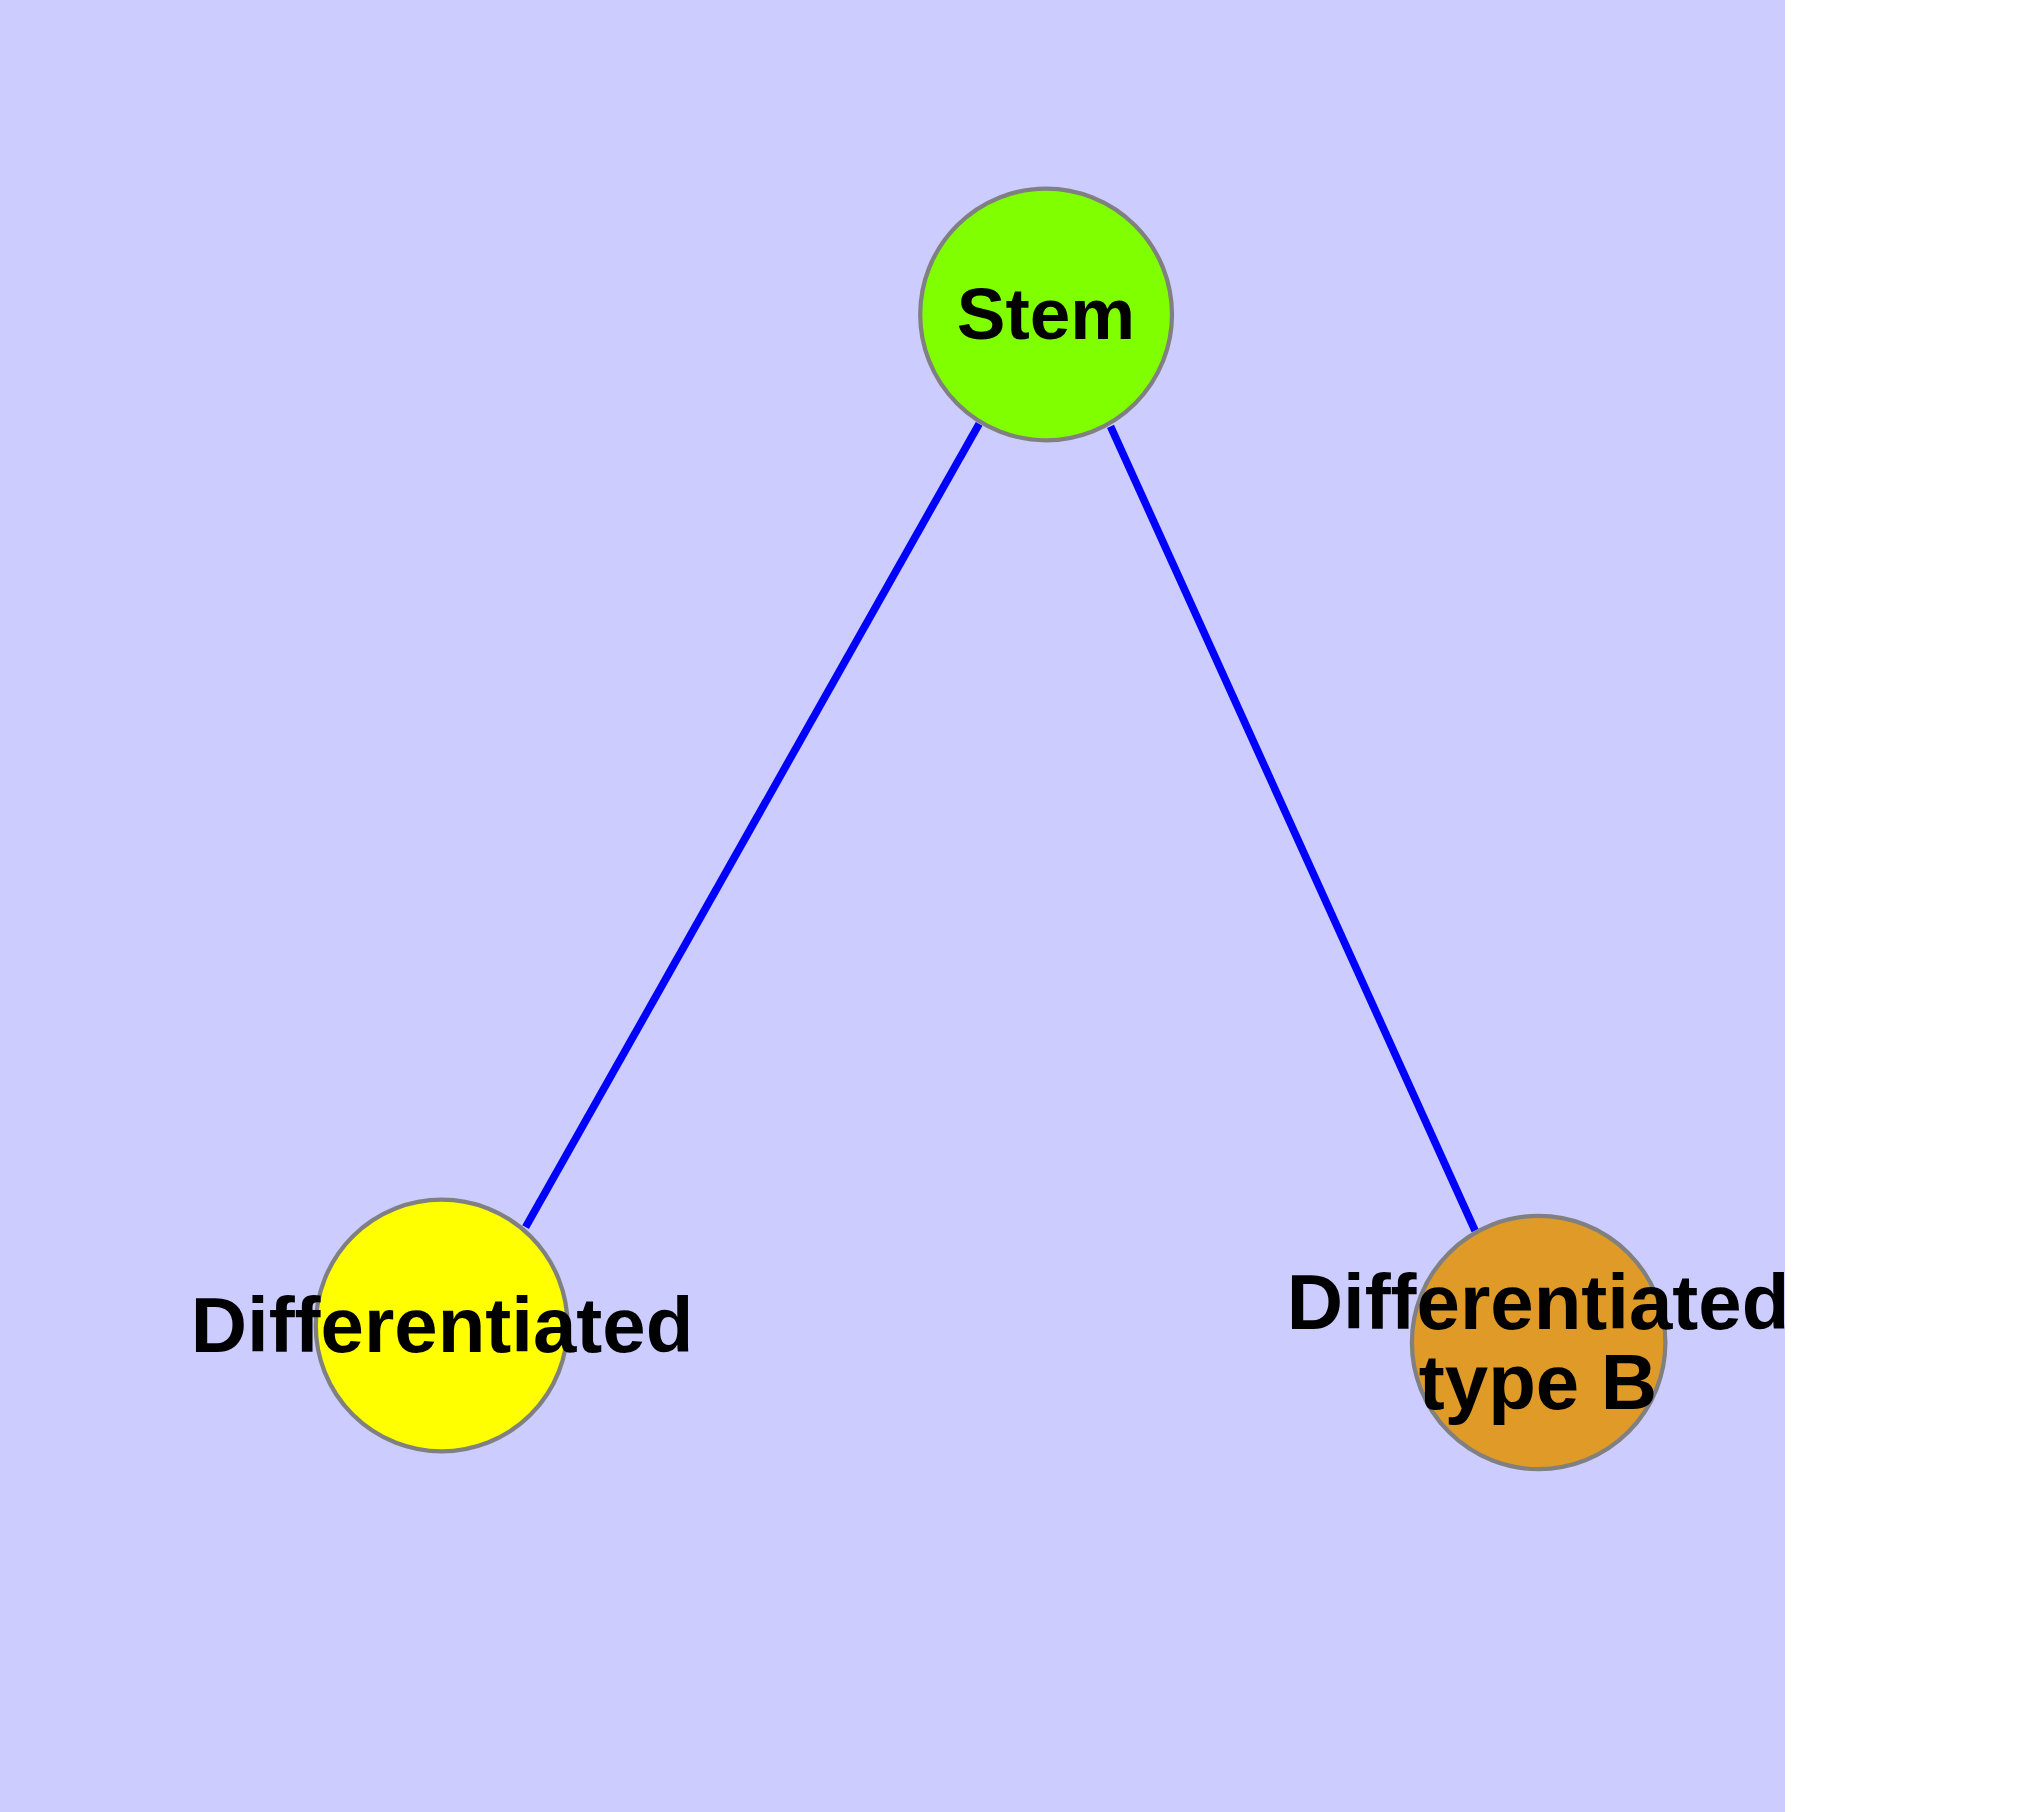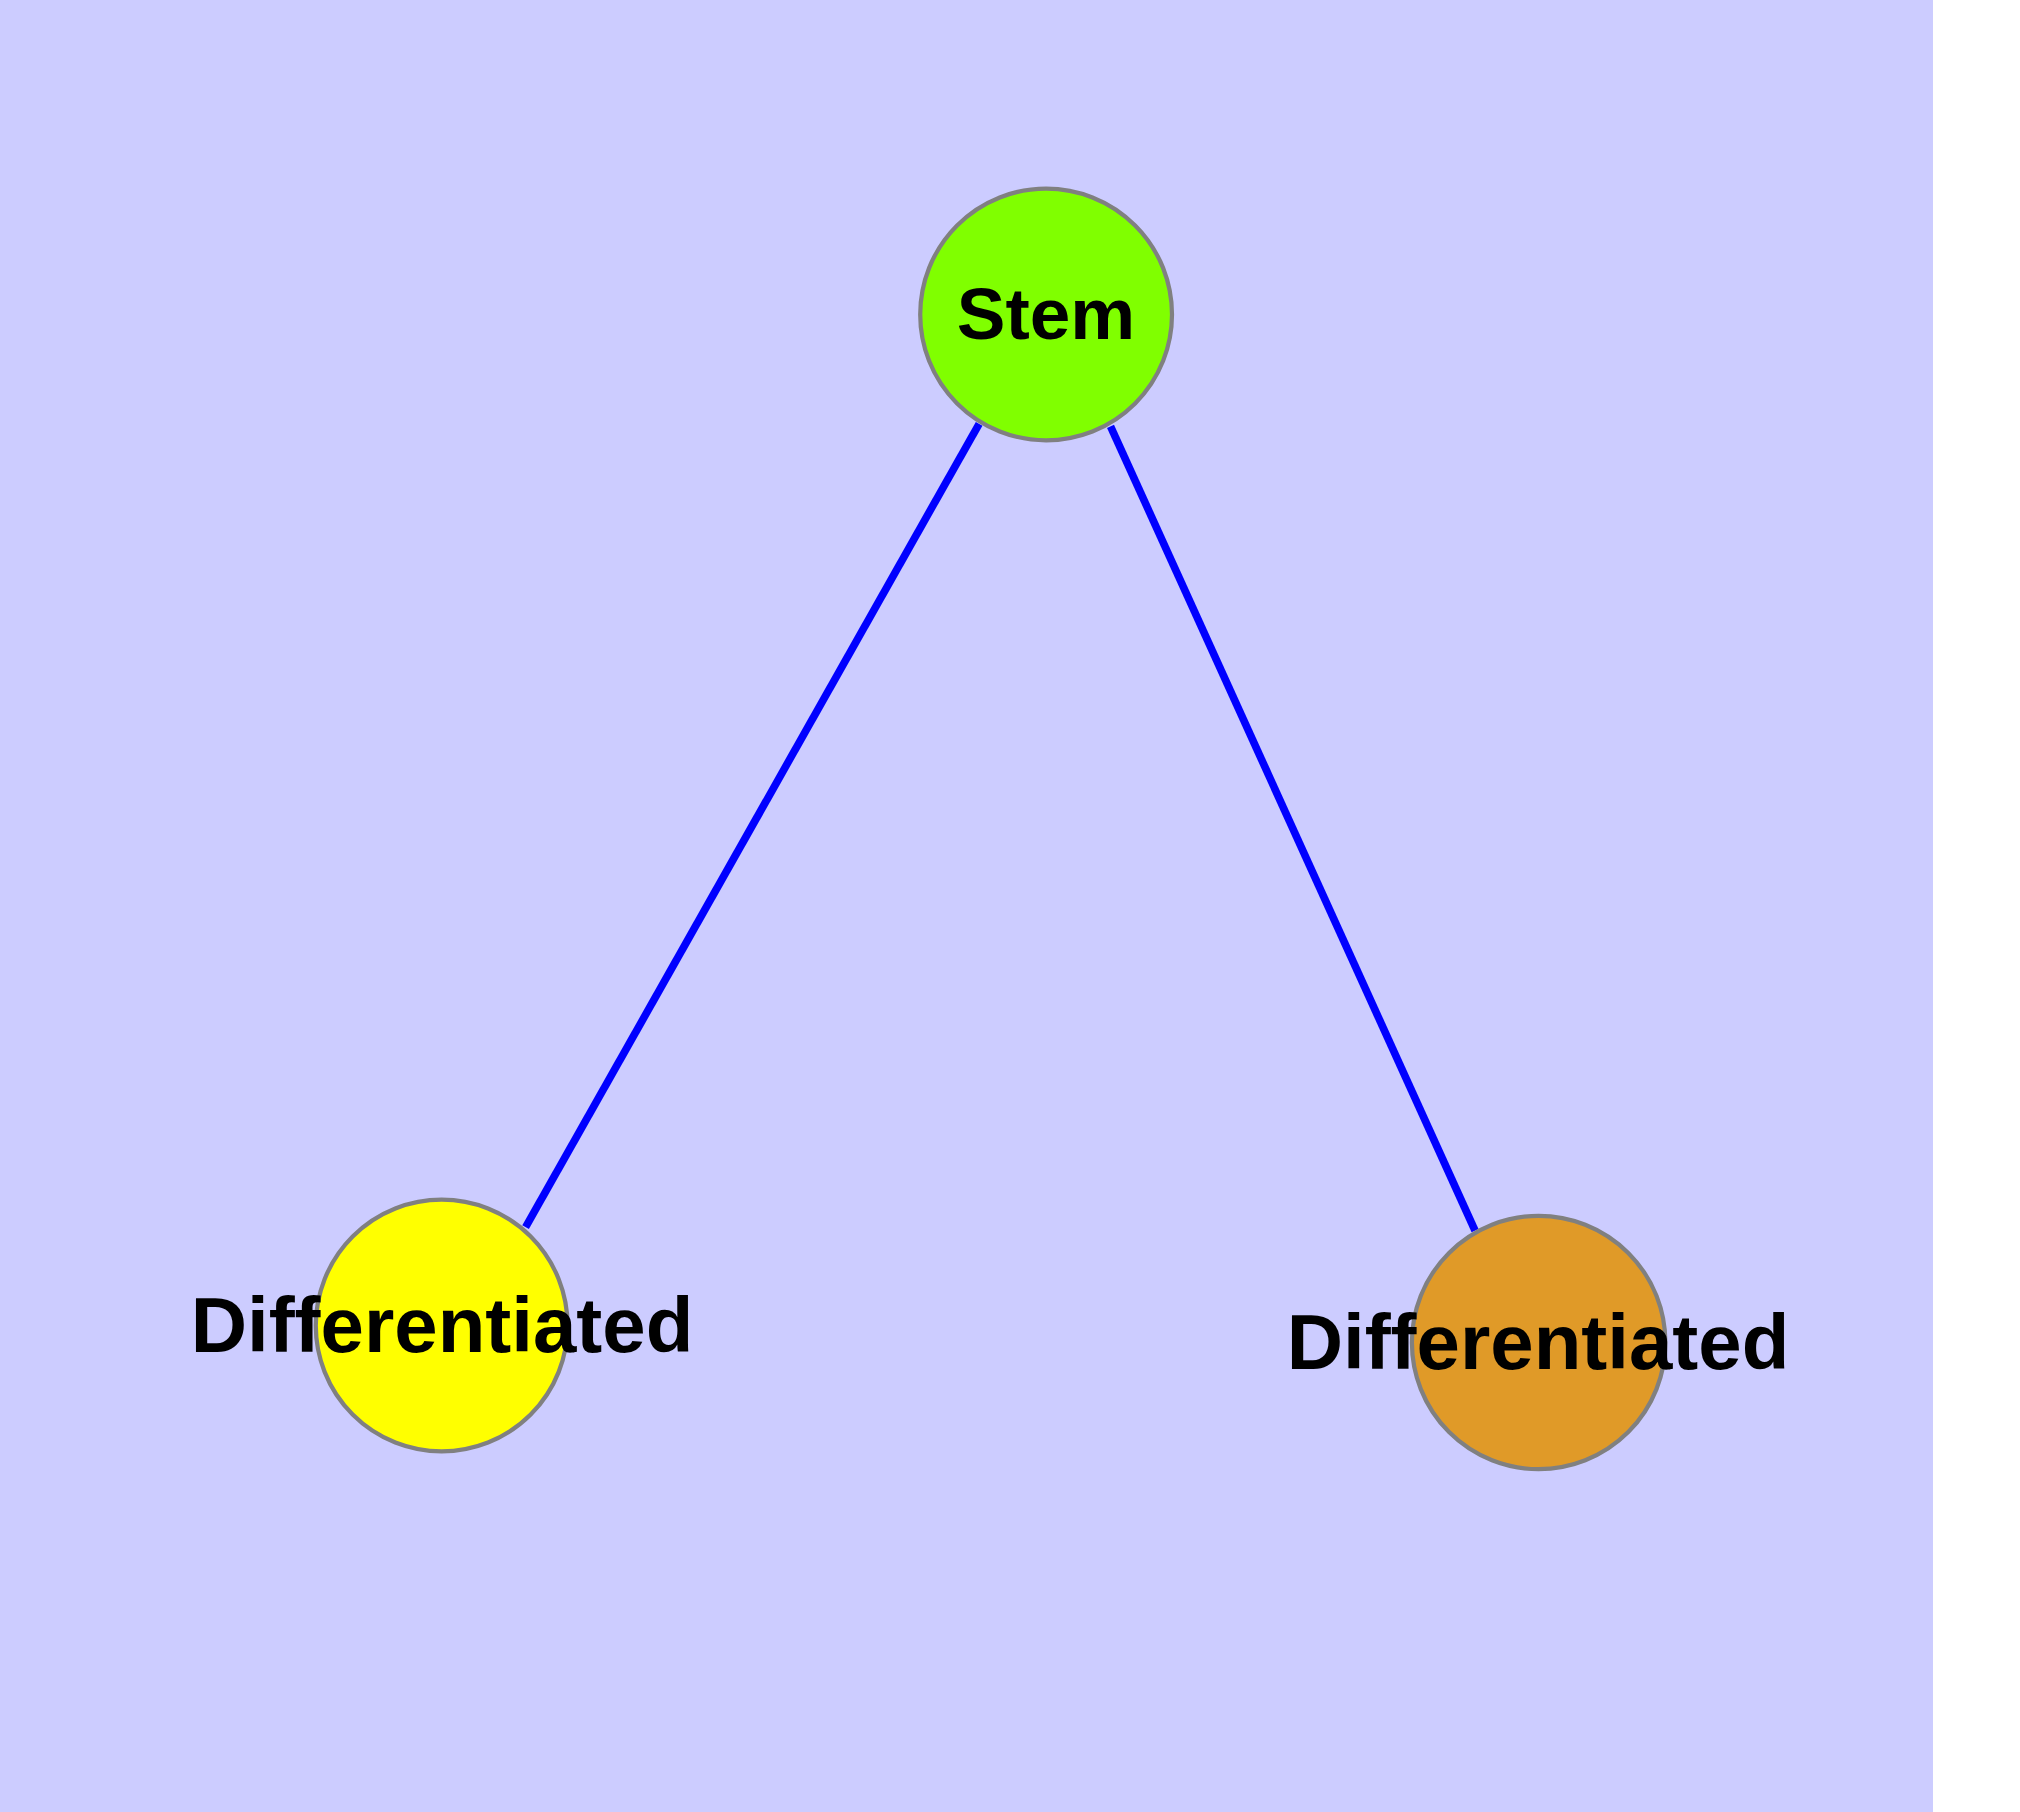--- a/index.html
+++ b/index.html
@@ -7,21 +7,21 @@
     padding: 0;
   }
   body {
     width: 2021px;
     height: 1812px;
     overflow: hidden;
     font-family: "Liberation Sans", sans-serif;
   }
   #canvas {
     position: relative;
-    width: 1933px;
+    width: 1785px;
     height: 1812px;
     background: #ccccff;
   }
   #graph-svg {
     position: absolute;
     left: 0;
     top: 0;
     width: 2021px;
     height: 1812px;
   }
@@ -70,16 +70,16 @@
       <circle cx="1234" cy="371" r="148.5" fill="#80ff00" stroke="#808080" stroke-width="5"></circle>
       <circle cx="521" cy="1564" r="148.5" fill="#ffff00" stroke="#808080" stroke-width="5"></circle>
       <circle cx="1815" cy="1584" r="149.5" fill="#e09a28" stroke="#808080" stroke-width="5"></circle>
     </g>
   </svg>
 
   <div class="node-label" id="label-stem" style="left: 1046px; top: 314px; color: rgb(0, 0, 0);">Stem</div>
 
   <div class="node-label" id="label-diff-a" style="left: 442px; top: 1326px; color: rgb(0, 0, 0);"><span>Differentiated</span><br></div>
 
-  <div class="node-label" id="label-diff-b" style="left: 1538px; top: 1343px; color: rgb(0, 0, 0);"><span>Differentiated</span><br></div>
+  <div class="node-label" id="label-diff-b" style="left: 1538px; top: 1343px; color: rgb(0, 0, 0);"><span>Differentiated</span><br><span>type B</span></div>
 
 </div>
 
 
 </body></html>

